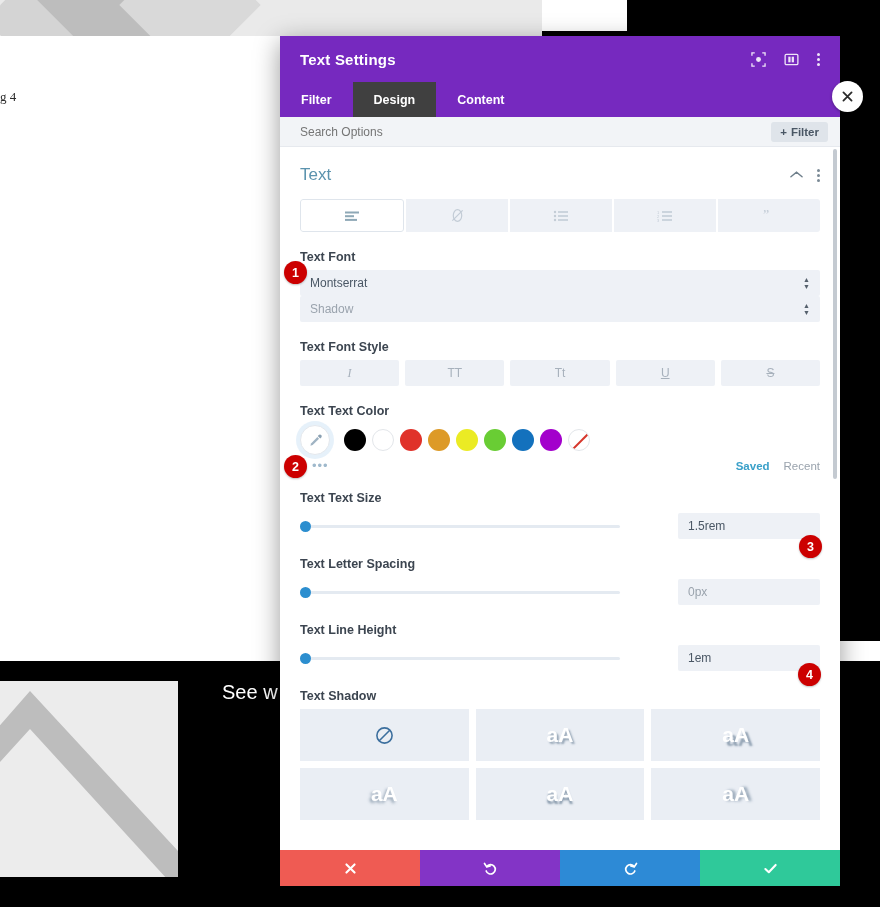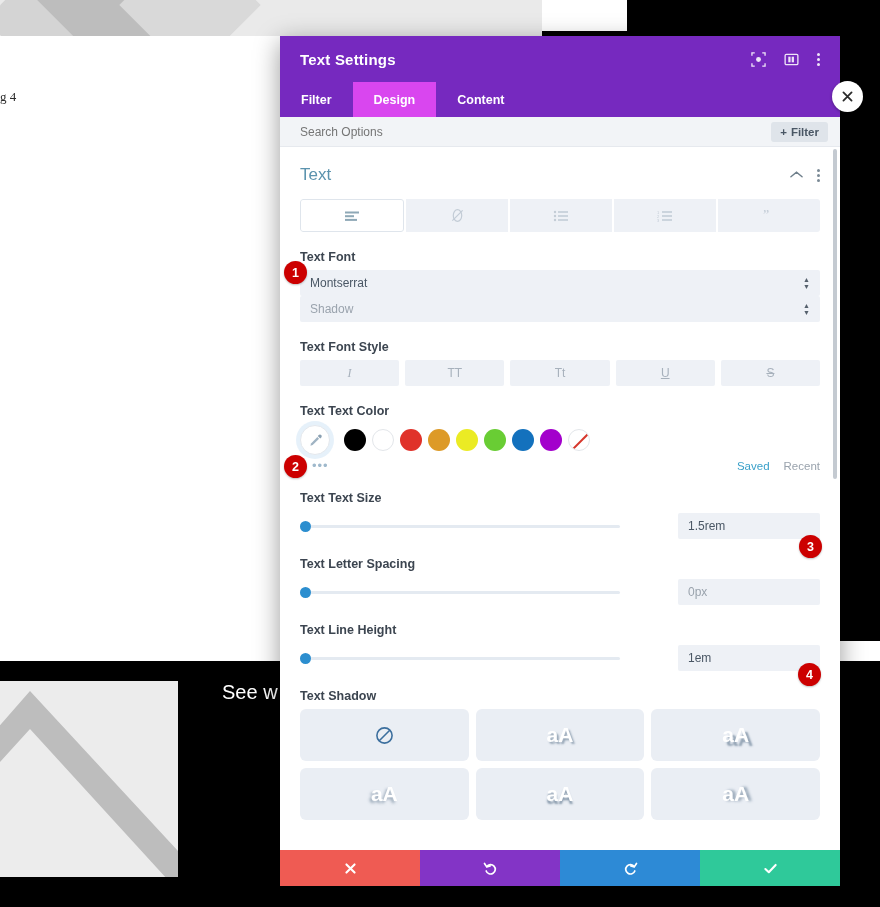--- a/index.html
+++ b/index.html
@@ -79,21 +79,21 @@
   .dots-v { display:flex; flex-direction: column; gap: 2px; align-items:center; }
   .dots-v i { width: 3px; height: 3px; background: #fff; border-radius: 50%; display:block; }
 
   .tabs {
     height: 35px; background: #7629bf; display: flex; flex: 0 0 auto;
   }
   .tab {
     padding: 0 21px; display: flex; align-items: center;
     color: #fff; font-size: 12.5px; font-weight: bold;
   }
-  .tab.active { background: #d946ef; }
+  .tab.active { background: #404040; }
 
   .searchbar {
     height: 30px; background: #f2f4f7; border-bottom: 1px solid #e6e9ee;
     display:flex; align-items:center; padding: 0 12px 0 20px; flex: 0 0 auto;
     position: relative;
   }
   .search-input {
     border: none; background: transparent; outline: none; flex: 1;
     font-size: 12px; color: #9aa3ad; font-family: "Liberation Sans", sans-serif;
   }
@@ -165,21 +165,21 @@
     background: #fff; border: 1px solid #e3e6ea; position: relative; overflow: hidden;
   }
   .sw.none:after {
     content:''; position:absolute; left:-2px; top:10px; width: 28px; height: 2px;
     background: #d6372c; transform: rotate(-45deg);
   }
   .color-sub {
     display:flex; align-items:center; margin-top: 2px; font-size: 11.5px;
   }
   .dots-h { color:#9fb9cc; letter-spacing: 1px; font-size: 13px; padding-left: 12px; }
-  .saved { margin-left: auto; color: #3aa0c9; font-weight: 400; }
+  .saved { margin-left: auto; color: #3aa0c9; font-weight: 700; }
   .recent { color: #9aa3ad; margin-left: 14px; }
 
   
   .slider-row { display: flex; align-items: center; gap: 0; margin-top: 8px; }
   .slider {
     position: relative; width: 320px; height: 14px; display:flex; align-items:center;
   }
   .track { width: 100%; height: 3px; background: #e4eaf1; border-radius: 2px; }
   .knob {
     position:absolute; left: 0; width: 11px; height: 11px; border-radius: 50%;
@@ -190,21 +190,21 @@
     border-radius: 2px; display:flex; align-items:center; padding: 0 10px;
     font-size: 12px; color: #4a5765;
   }
   .val-box.placeholder { color: #9aa3ad; }
 
   
   .shadow-grid {
     display: grid; grid-template-columns: repeat(3, 1fr); gap: 7px; margin-top: 6px;
   }
   .shadow-cell {
-    height: 52px; background: #eaeef4; border-radius: 6px;
+    height: 52px; background: #eaeef4; border-radius: 0;
     display:flex; align-items:center; justify-content:center;
     font-size: 21px; font-weight: bold; color: #fff;
   }
   .sc1 { text-shadow: 2px 2px 2px rgba(120,140,160,.75); }
   .sc2 { text-shadow: 4px 4px 2px rgba(120,140,160,.8); }
   .sc3 { text-shadow: -2px 2px 3px rgba(120,140,160,.7); }
   .sc4 { text-shadow: 0px 3px 2px rgba(120,140,160,.85); }
   .sc5 { text-shadow: 3px 0px 3px rgba(120,140,160,.8); }
 
   

